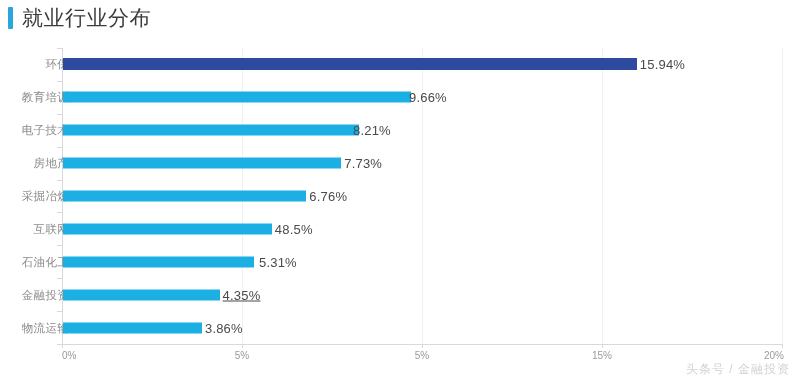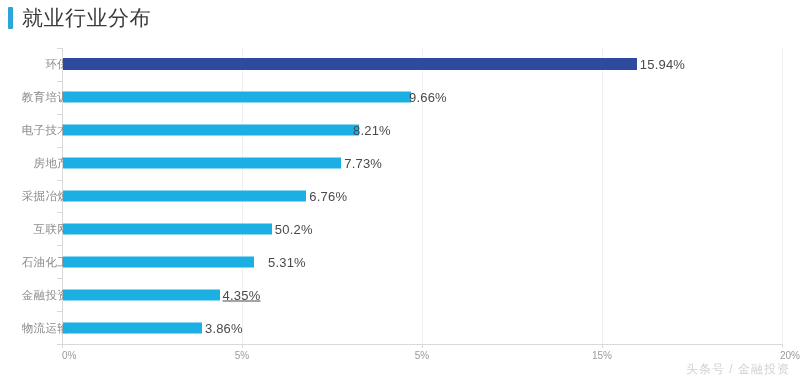--- a/index.html
+++ b/index.html
@@ -142,40 +142,40 @@
         <div class="val-label" style="left: 344.28px;">7.73%</div>
       </div>
       <div class="row" style="top: 139.556px; height: 32.8889px;">
         <div class="cat-label">采掘冶炼</div>
         <div class="bar" style="width: 243.36px; background: rgb(27, 175, 228);"></div>
         <div class="val-label" style="left: 309.36px;">6.76%</div>
       </div>
       <div class="row" style="top: 172.444px; height: 32.8889px;">
         <div class="cat-label">互联网</div>
         <div class="bar" style="width: 208.8px; background: rgb(27, 175, 228);"></div>
-        <div class="val-label" style="left: 274.8px;">50.2%</div>
+        <div class="val-label" style="left: 274.8px;">48.5%</div>
       </div>
       <div class="row" style="top: 205.333px; height: 32.8889px;">
         <div class="cat-label">石油化工</div>
         <div class="bar" style="width: 191.16px; background: rgb(27, 175, 228);"></div>
-        <div class="val-label" style="left: 268px;">5.31%</div>
+        <div class="val-label" style="left: 259px;">5.31%</div>
       </div>
       <div class="row" style="top: 238.222px; height: 32.8889px;">
         <div class="cat-label">金融投资</div>
         <div class="bar" style="width: 156.6px; background: rgb(27, 175, 228);"></div>
         <div class="val-label" style="left: 222.6px; text-decoration: underline;">4.35%</div>
       </div>
       <div class="row" style="top: 271.111px; height: 32.8889px;">
         <div class="cat-label">物流运输</div>
         <div class="bar" style="width: 138.96px; background: rgb(27, 175, 228);"></div>
         <div class="val-label" style="left: 204.96px;">3.86%</div>
       </div>
     </div>
   <div id="xlabels">
       <div class="xlabel first" style="left: 62px;">0%</div>
       <div class="xlabel" style="left: 242px;">5%</div>
       <div class="xlabel" style="left: 422px;">5%</div>
       <div class="xlabel" style="left: 602px;">15%</div>
-      <div class="xlabel last" style="left: 800px;">20%</div>
+      <div class="xlabel last" style="left: 784px;">20%</div>
     </div>
 </div>
 
 <div class="watermark">头条号 / 金融投资</div>
 
 </body></html>

